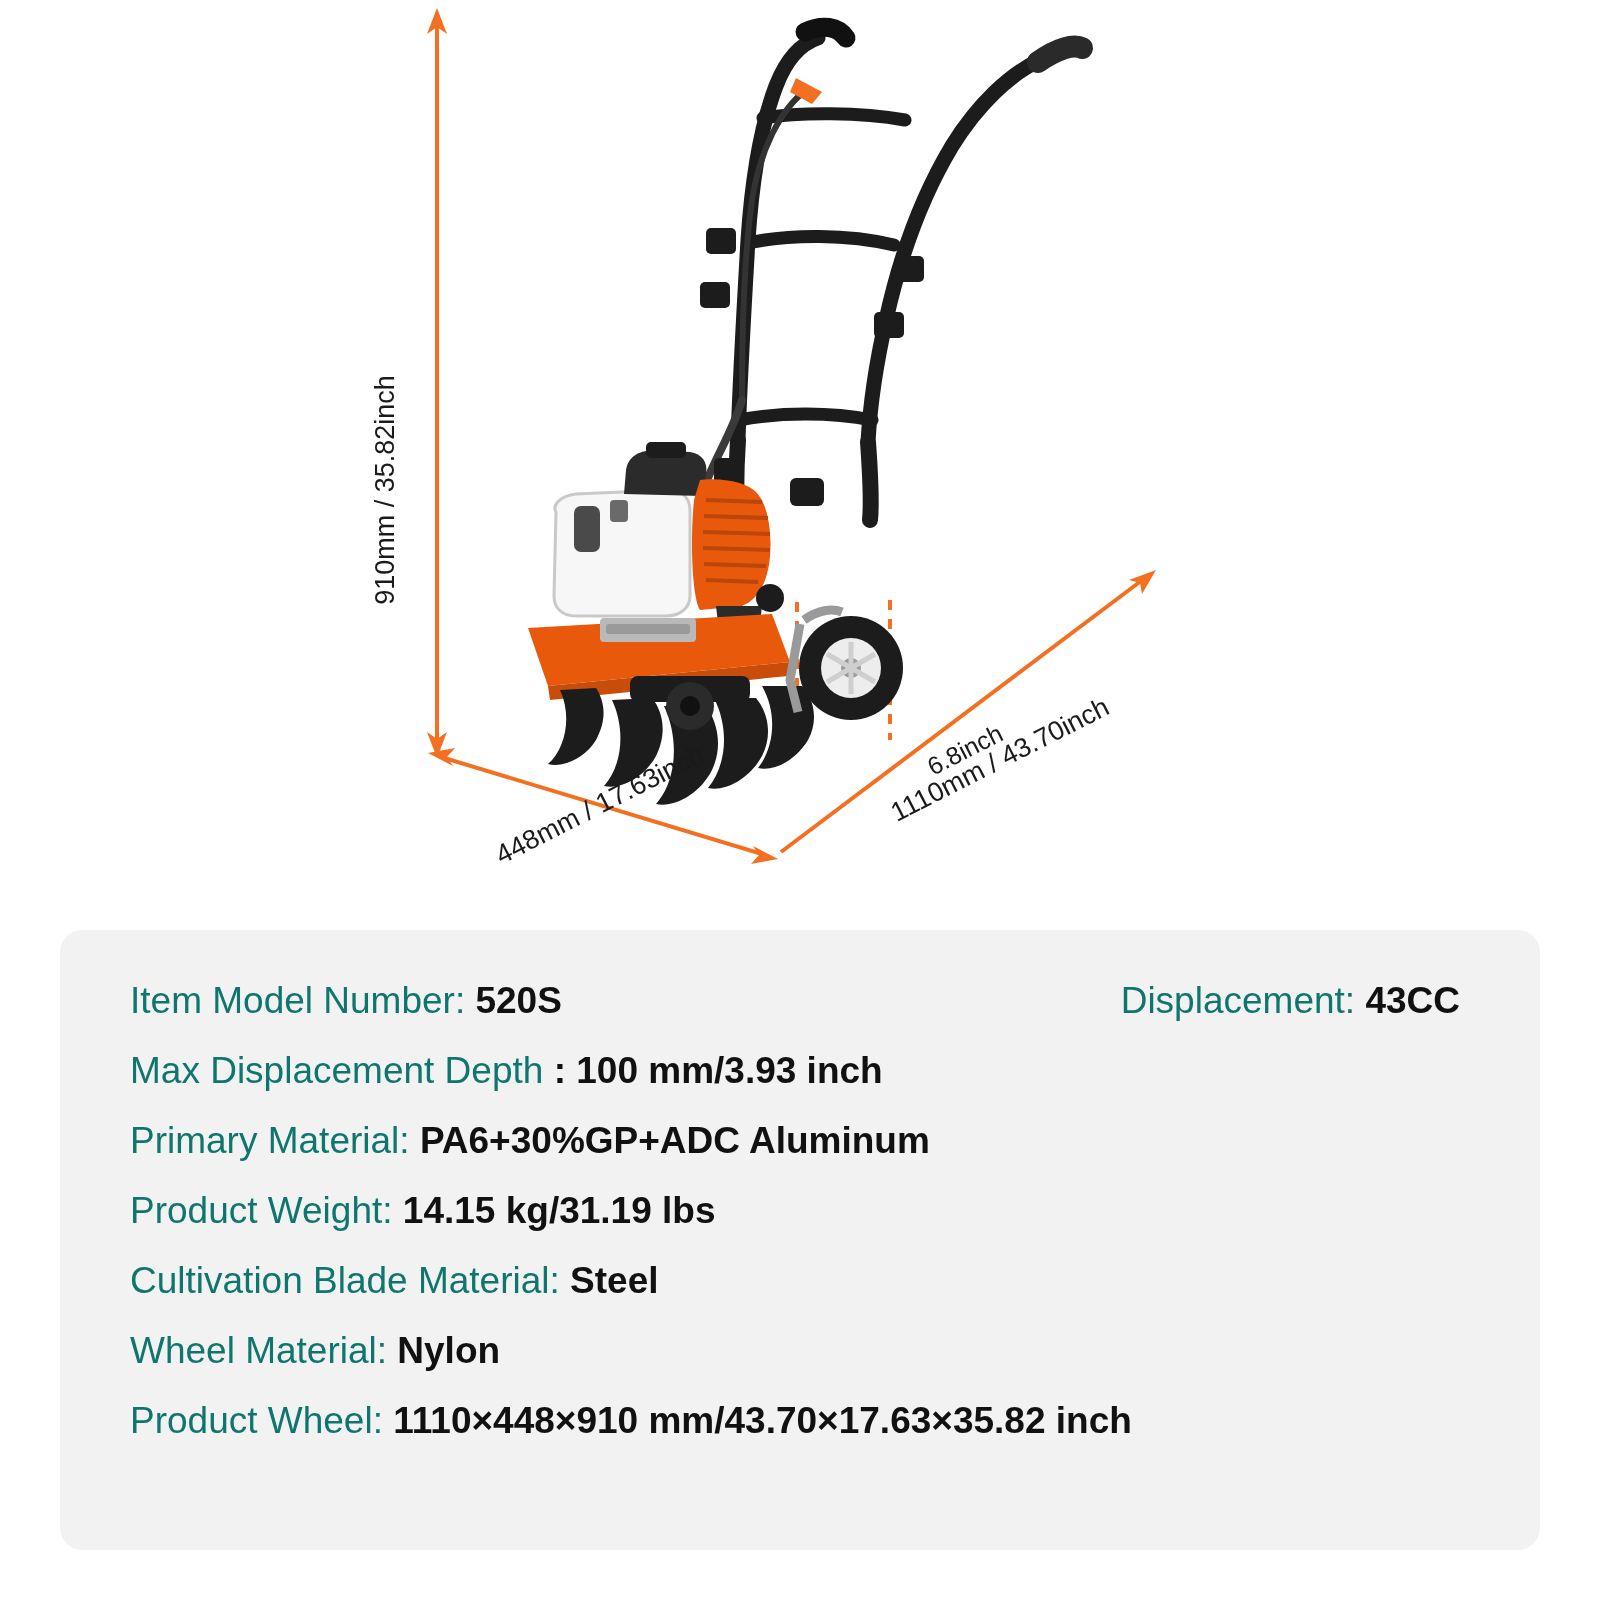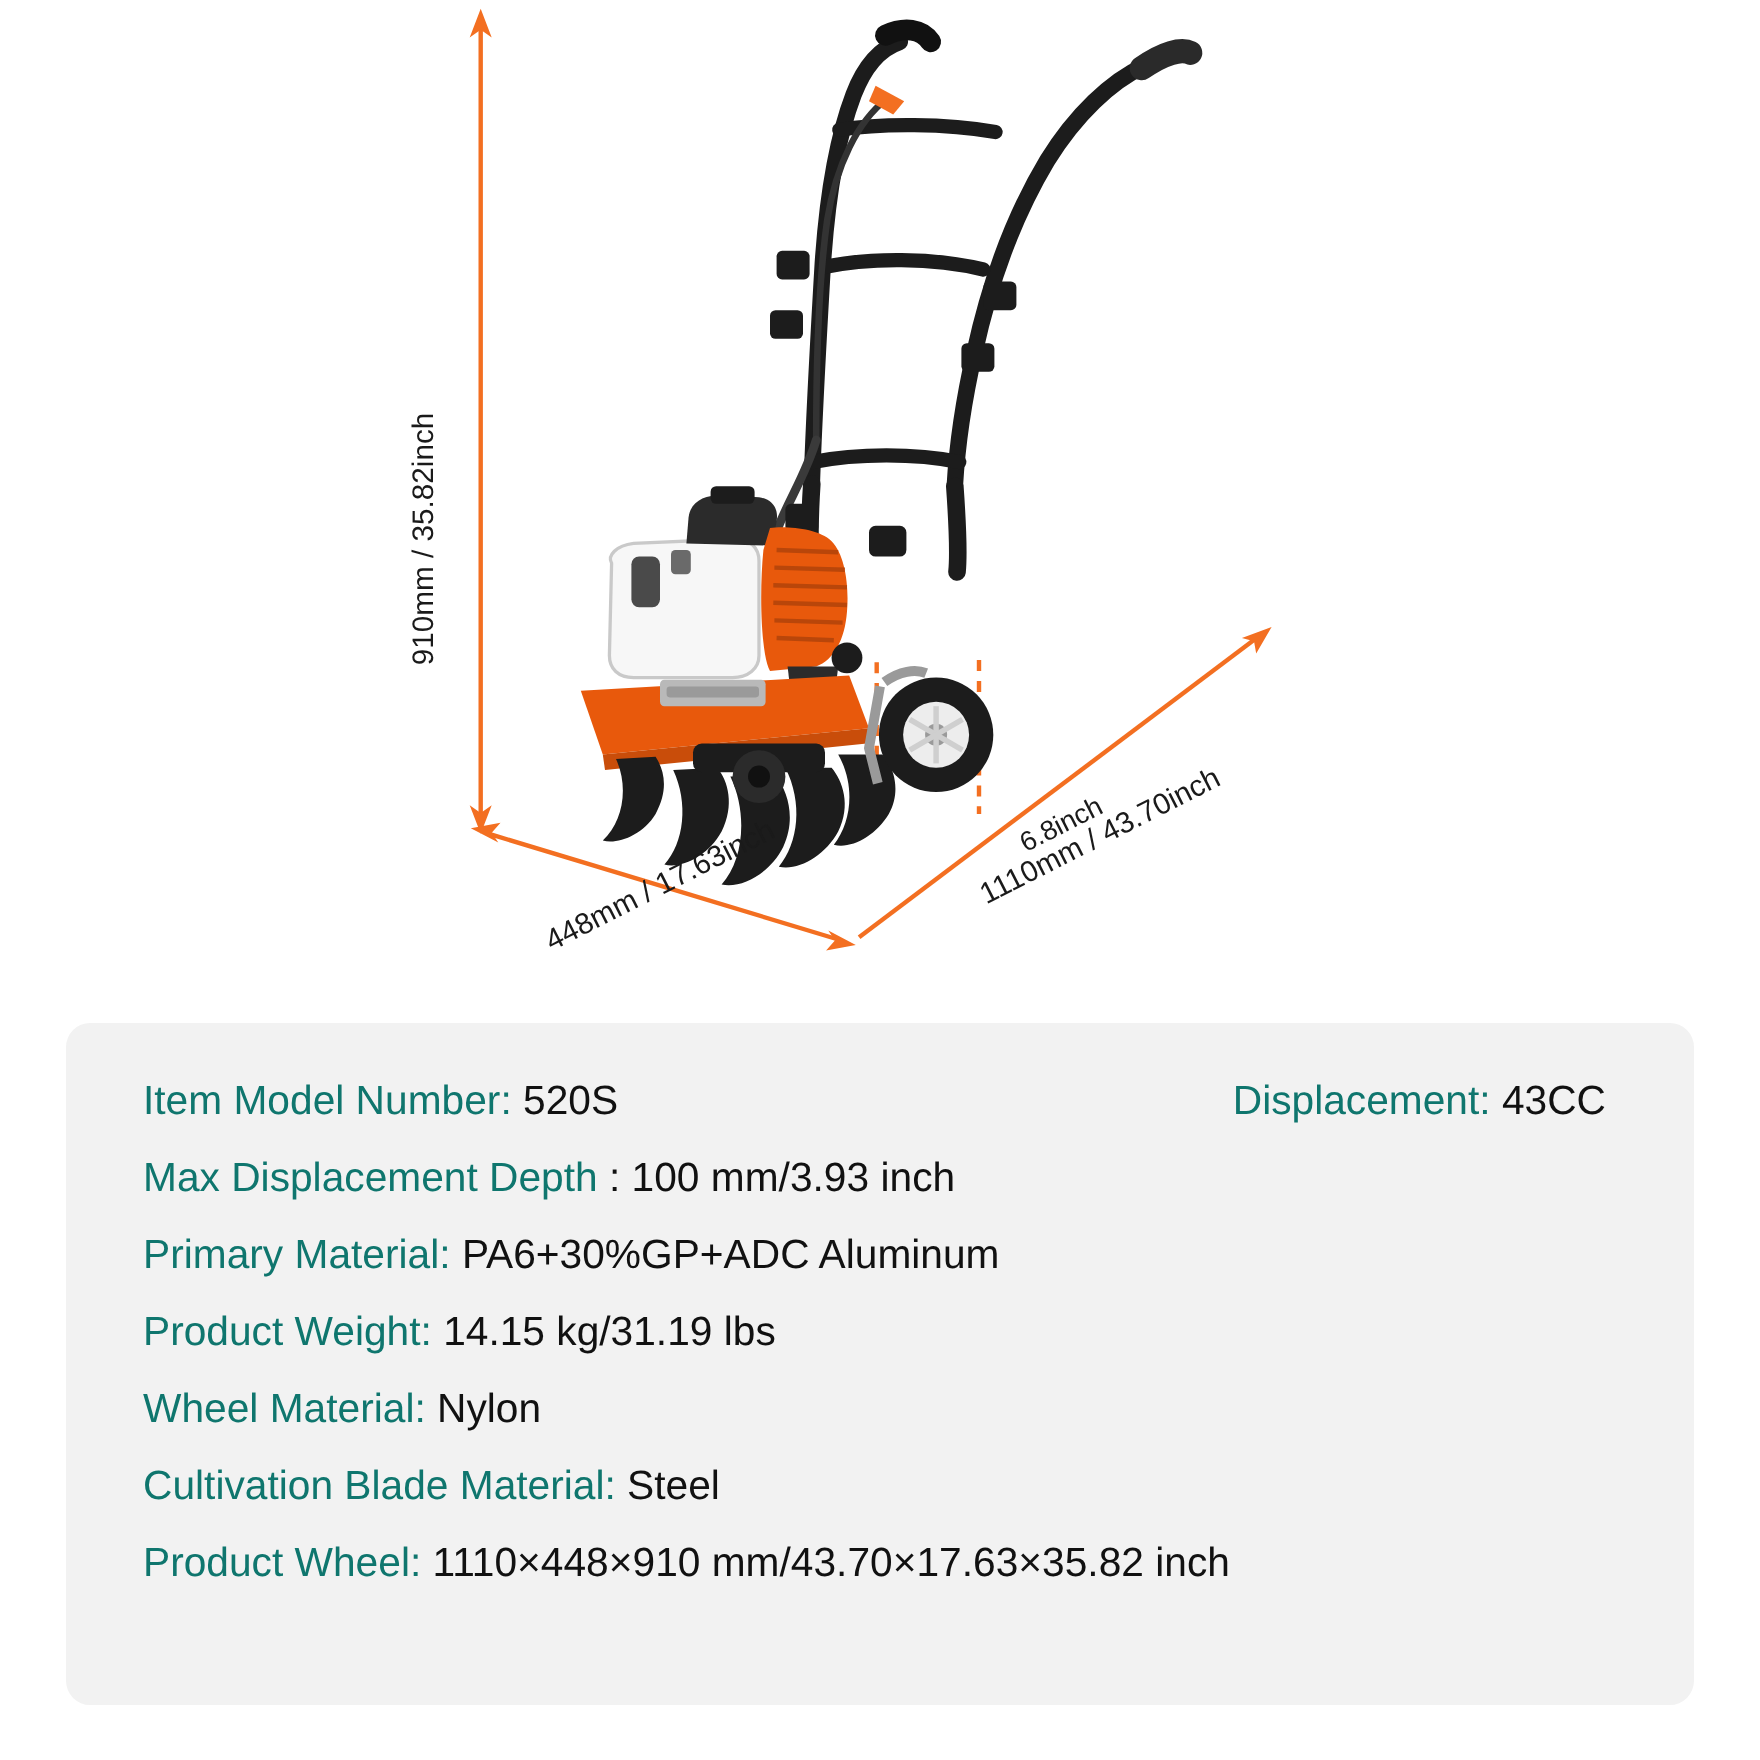--- a/index.html
+++ b/index.html
@@ -77,21 +77,21 @@
     font-size: 37px;
     line-height: 62px;
     white-space: nowrap;
   }
   .spec-key {
     color: #0f766e;
     font-weight: 400;
   }
   .spec-val {
     color: #111111;
-    font-weight: normal;
+    font-weight: bold;
   }
   .spec-right {
     margin-left: auto;
     padding-right: 10px;
   }
 </style>
 </head>
 <body>
 
 <div id="diagram">
@@ -250,32 +250,32 @@
 
   <div class="spec-row">
     <div class="spec-line">
       <span class="spec-key">Product Weight:</span>
       <span class="spec-val">14.15 kg/31.19 lbs</span>
     </div>
   </div>
 
   <div class="spec-row">
     <div class="spec-line">
+      <span class="spec-key">Cultivation Blade Material:</span>
+      <span class="spec-val">Steel</span>
+    </div>
+  </div>
+
+  <div class="spec-row">
+    <div class="spec-line">
       <span class="spec-key">Wheel Material:</span>
       <span class="spec-val">Nylon</span>
     </div>
   </div>
 
   <div class="spec-row">
     <div class="spec-line">
-      <span class="spec-key">Cultivation Blade Material:</span>
-      <span class="spec-val">Steel</span>
-    </div>
-  </div>
-
-  <div class="spec-row">
-    <div class="spec-line">
       <span class="spec-key">Product Wheel:</span>
       <span class="spec-val">1110×448×910 mm/43.70×17.63×35.82 inch</span>
     </div>
   </div>
 
 </div>
 
 </body></html>

